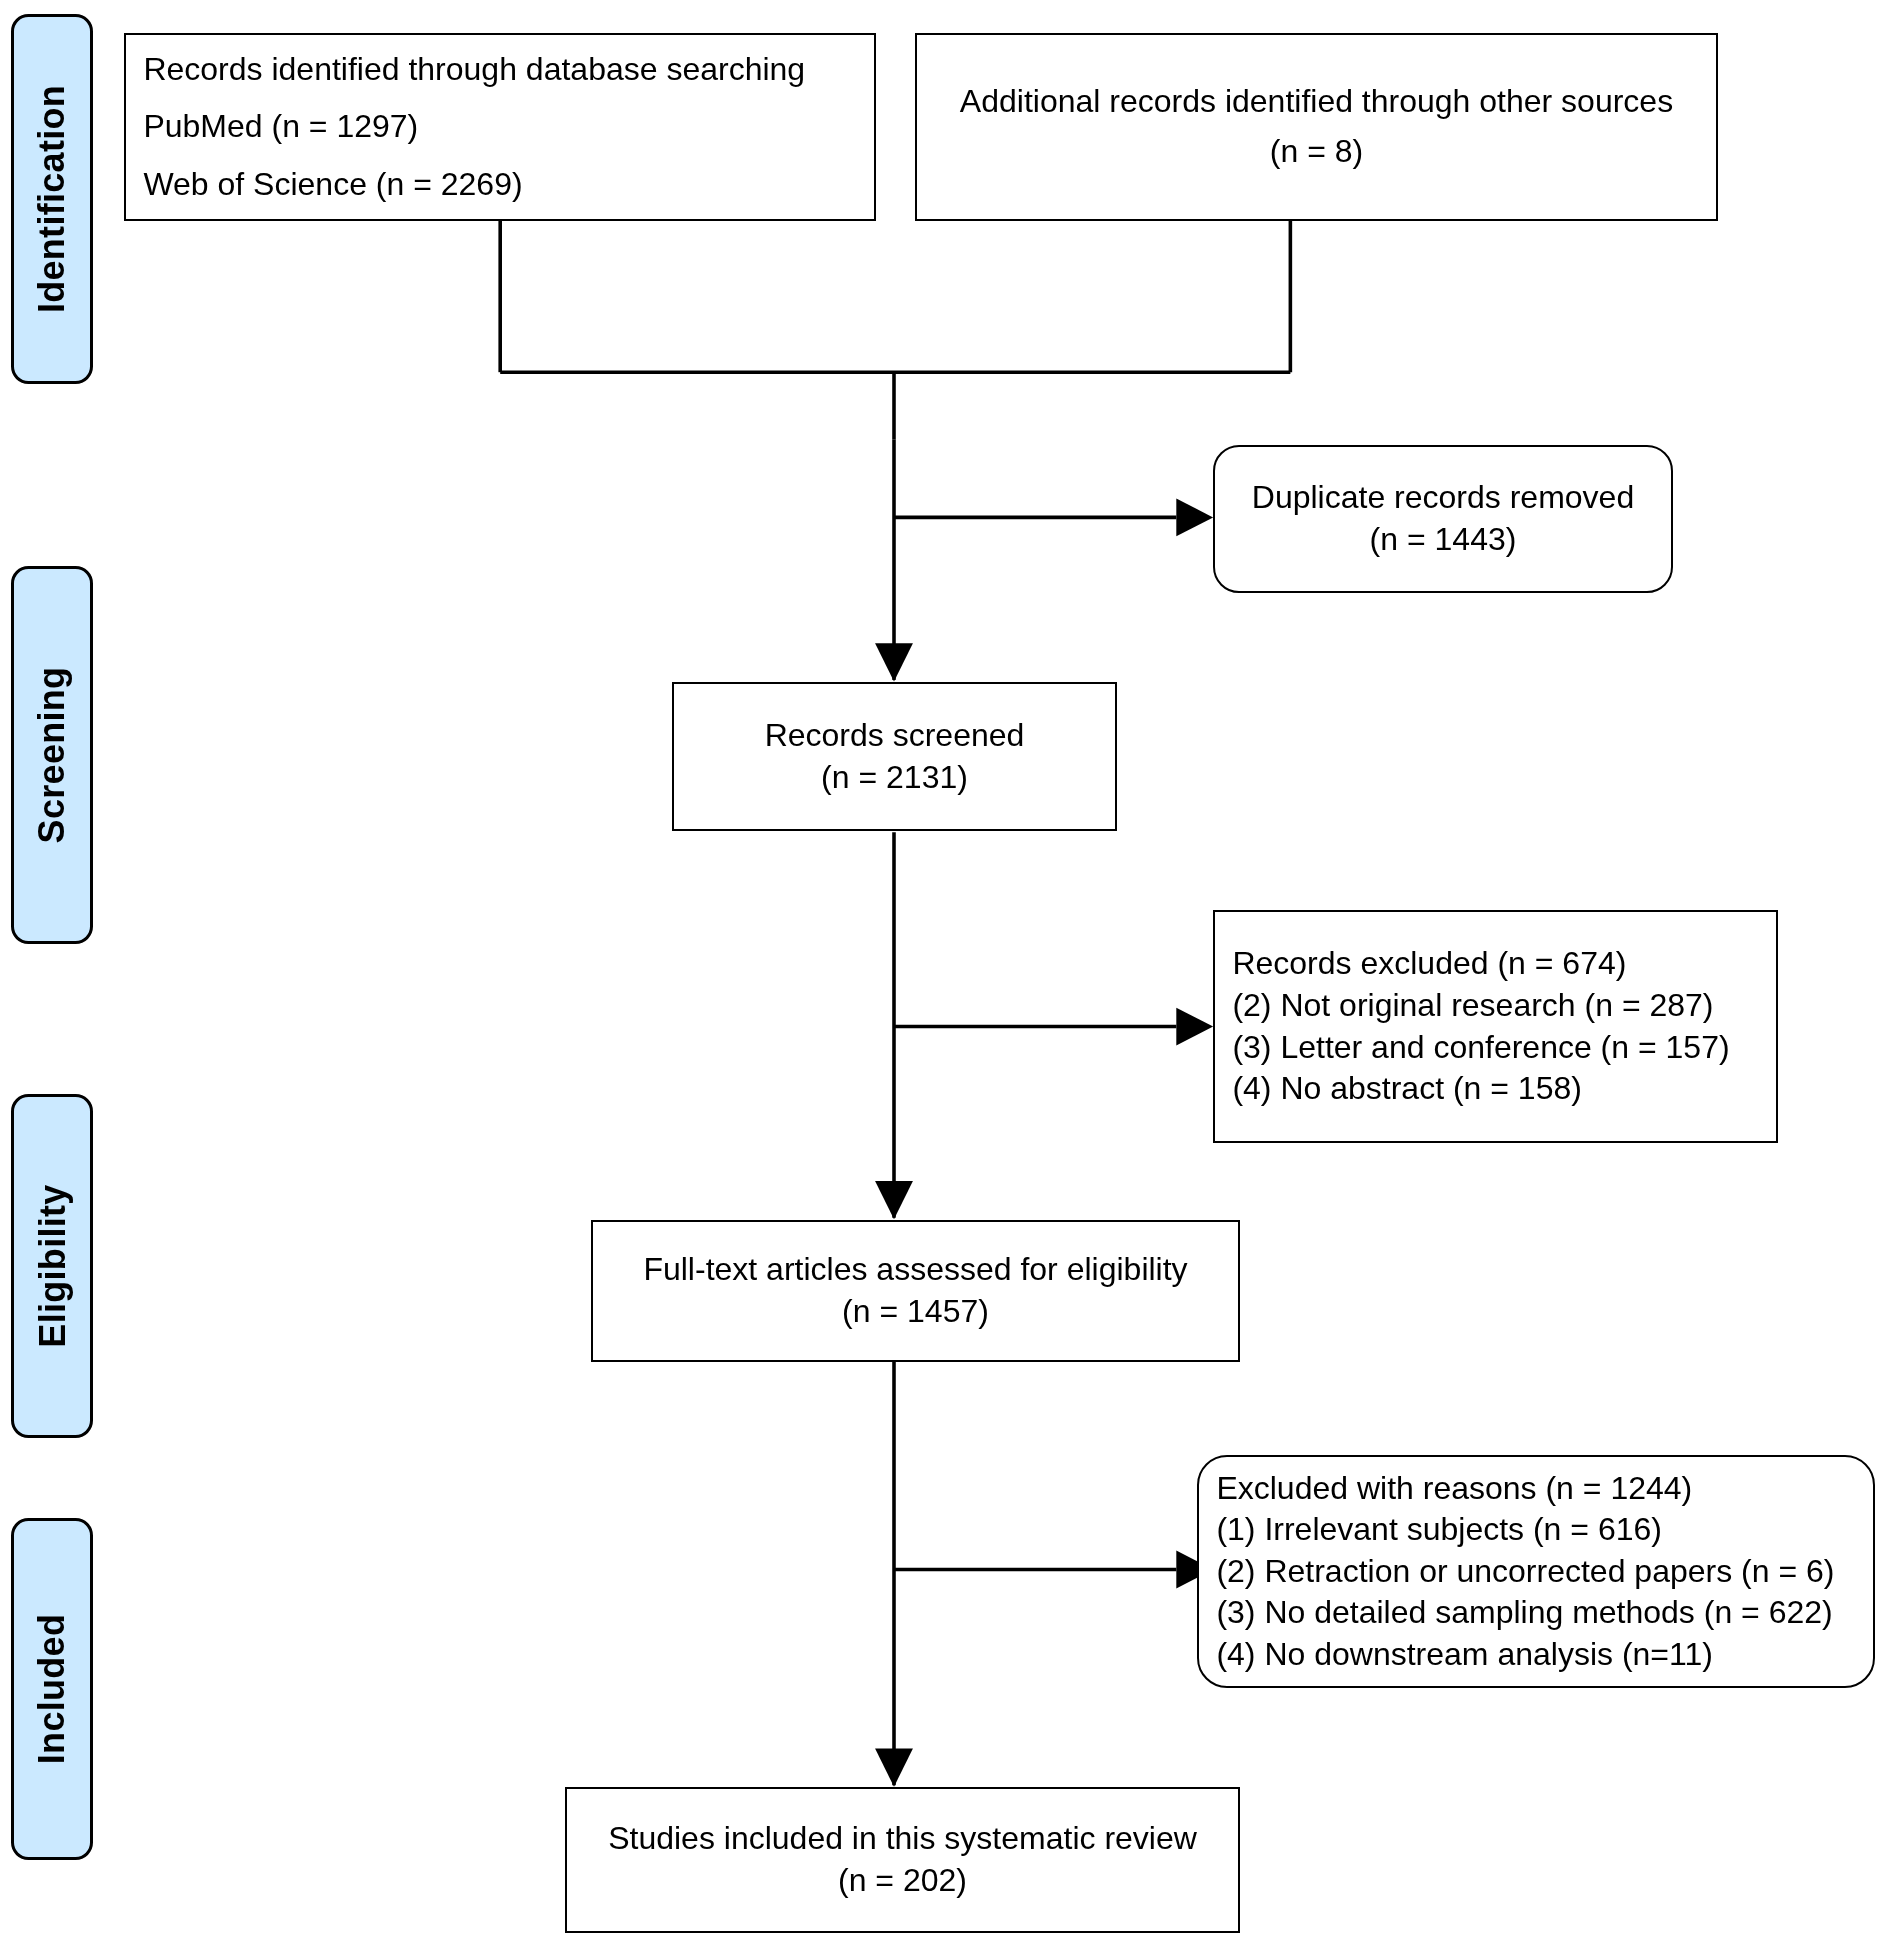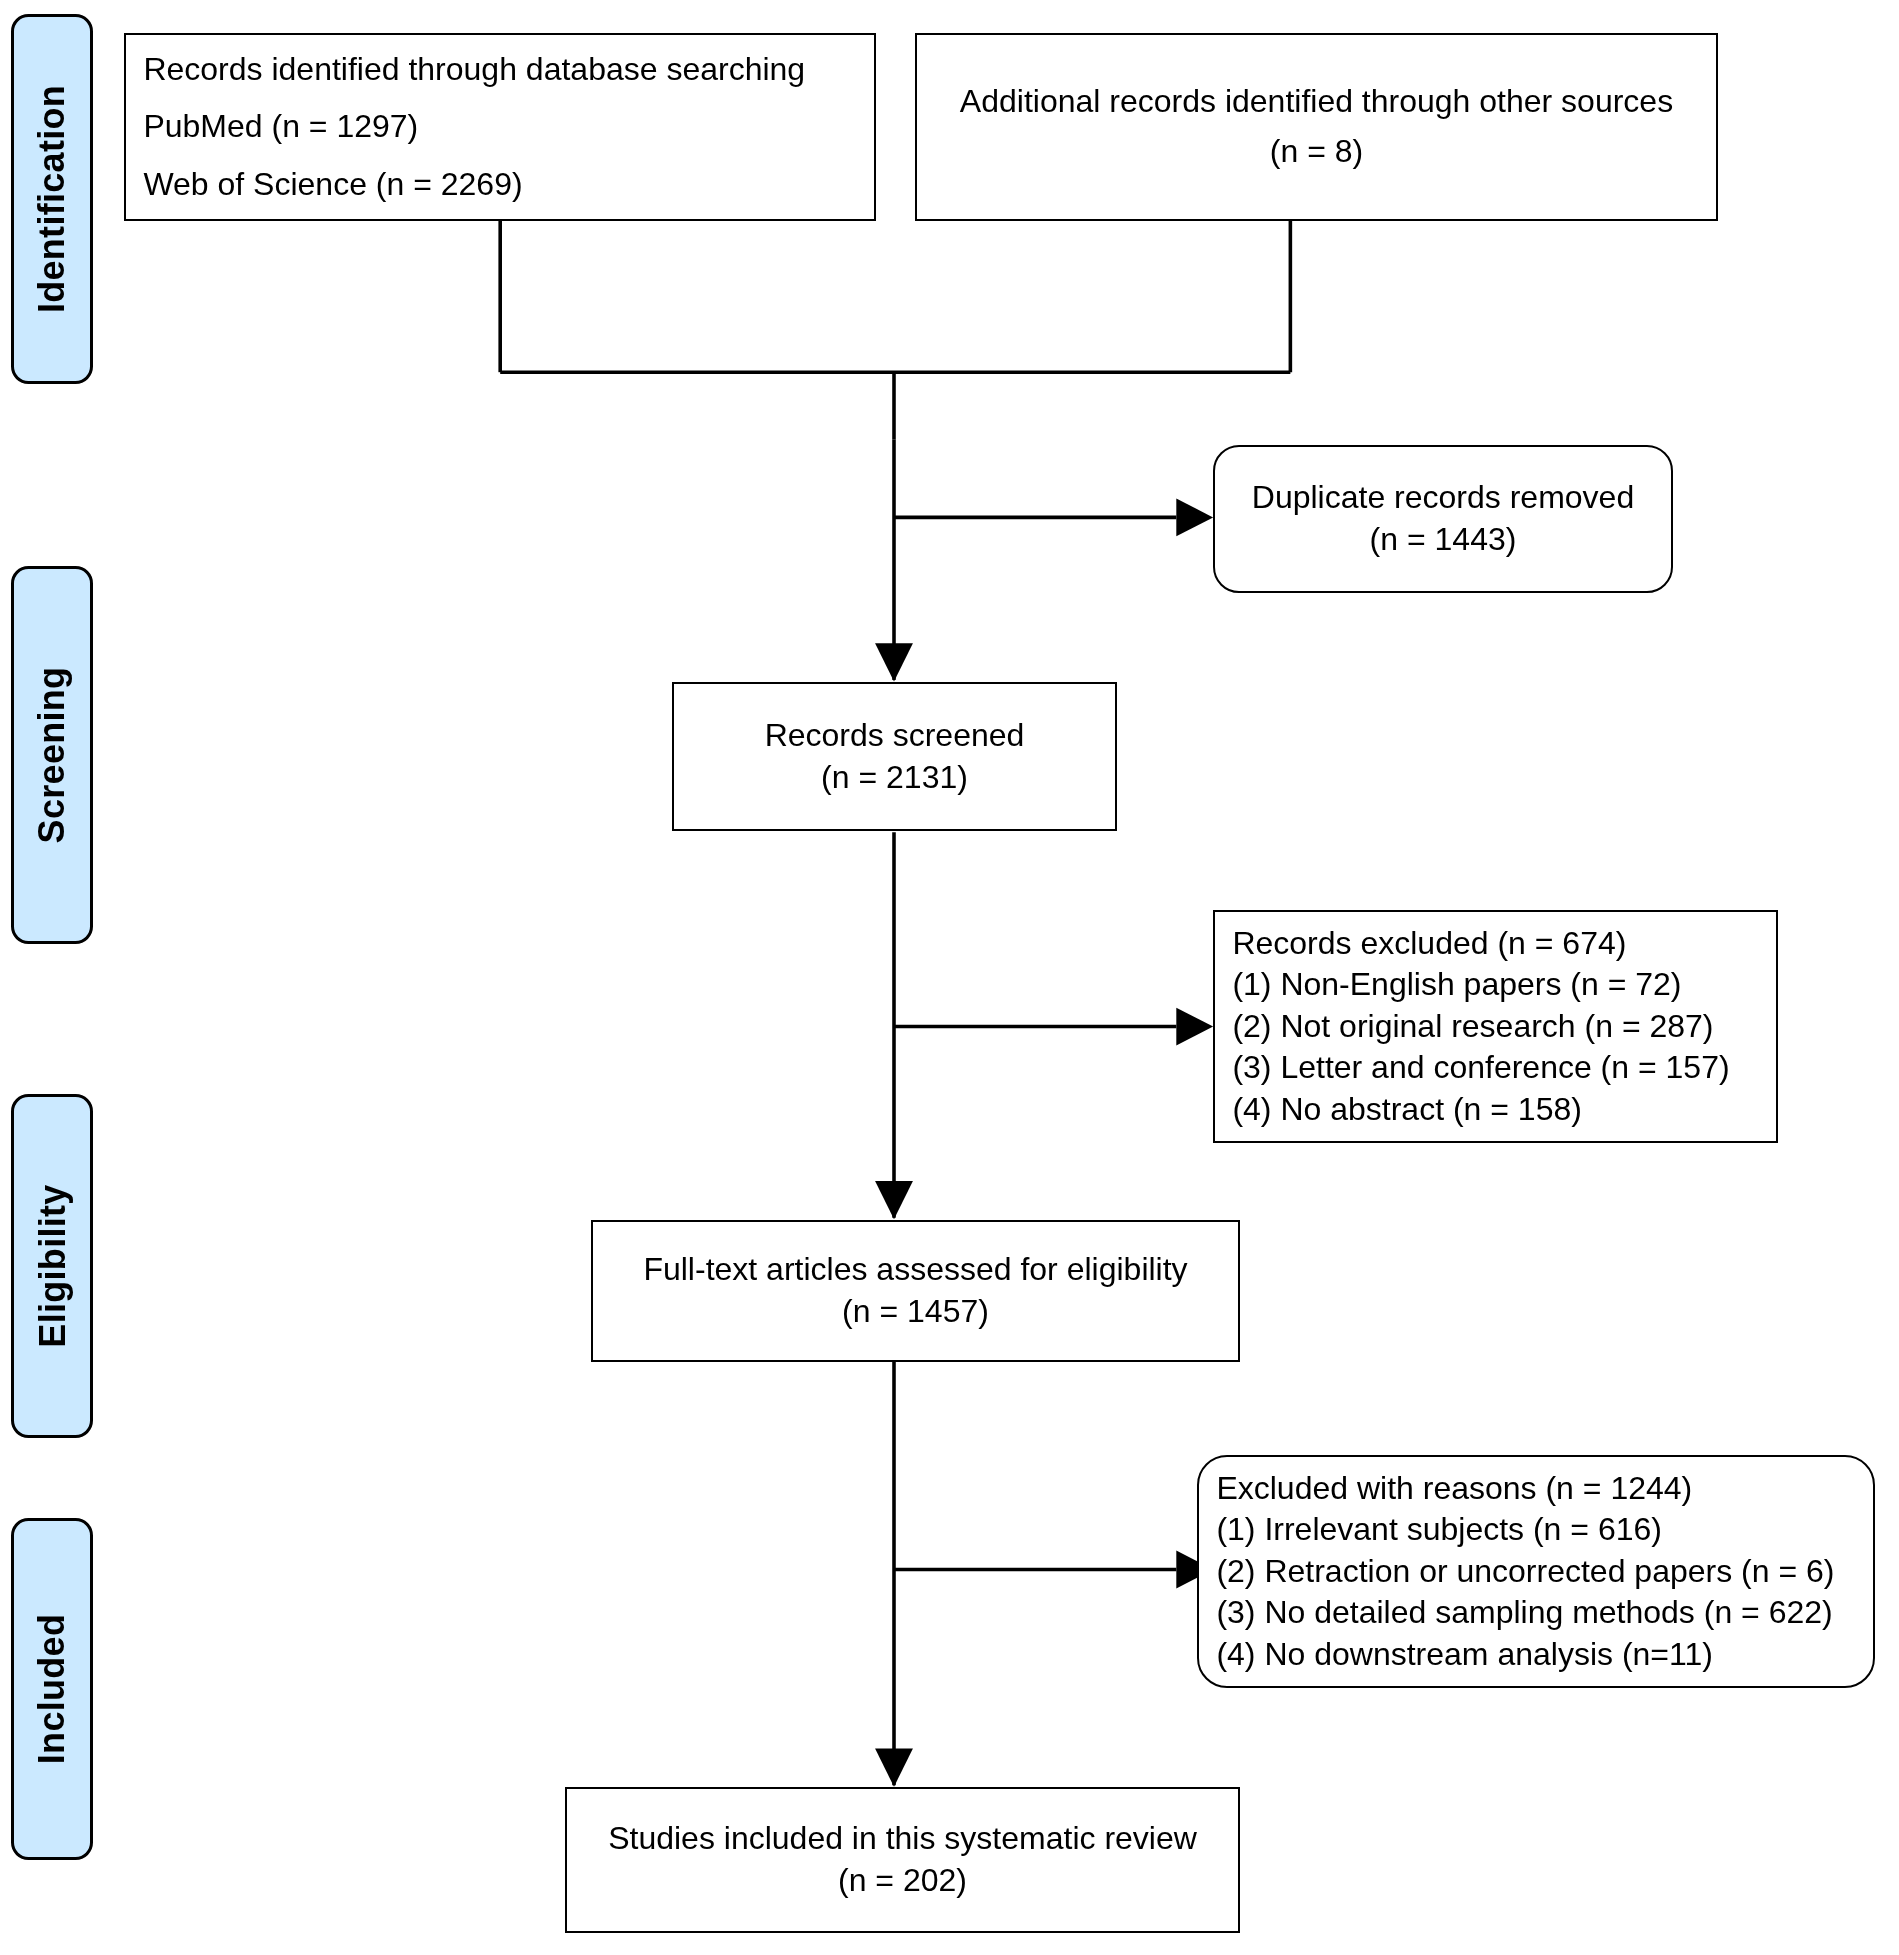--- a/index.html
+++ b/index.html
@@ -124,21 +124,20 @@
     <span class="ln">(n = 1443)</span>
   </div>
 
   <div class="fbox pad-ctr" style="left:672px; top:682px; width:445px; height:149px; text-align:center;">
     <span class="ln">Records screened</span>
     <span class="ln">(n = 2131)</span>
   </div>
 
   <div class="fbox pad-left" style="left:1213px; top:910px; width:565px; height:233px;">
     <span class="ln">Records excluded (n = 674)</span>
-    <span class="ln">(1) Non-English papers (n = 72)</span>
     <span class="ln">(2) Not original research (n = 287)</span>
     <span class="ln">(3) Letter and conference (n = 157)</span>
     <span class="ln">(4) No abstract (n = 158)</span>
   </div>
 
   <div class="fbox pad-ctr" style="left:591px; top:1220px; width:649px; height:142px; text-align:center;">
     <span class="ln">Full-text articles assessed for eligibility</span>
     <span class="ln">(n = 1457)</span>
   </div>
 

